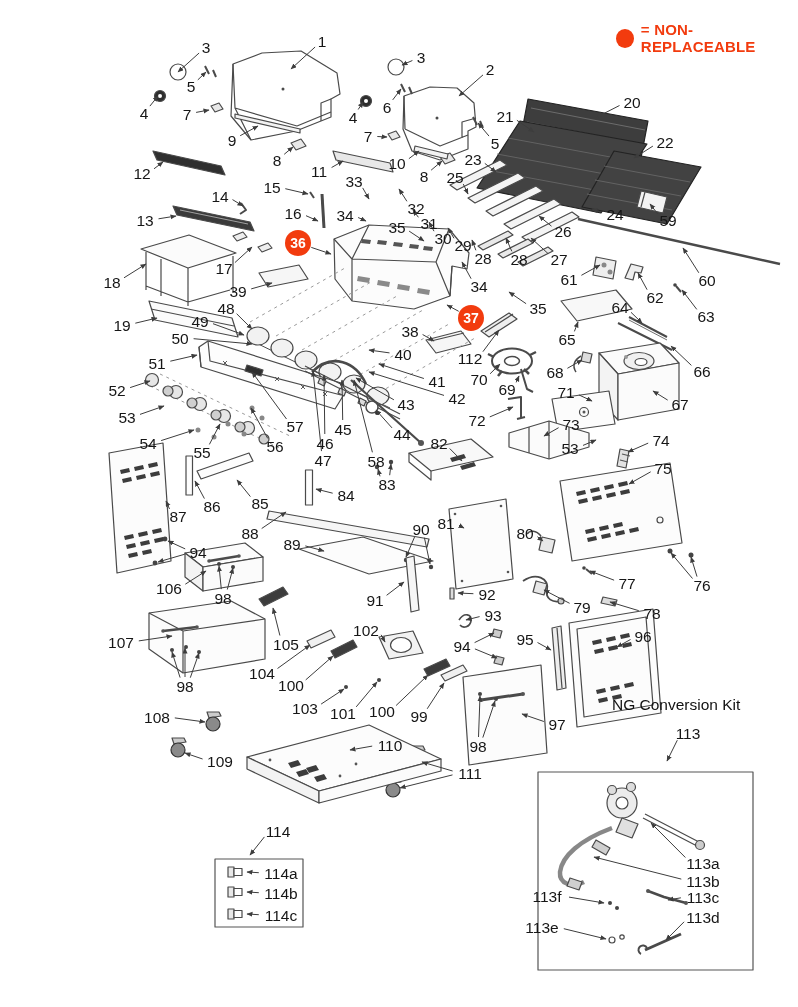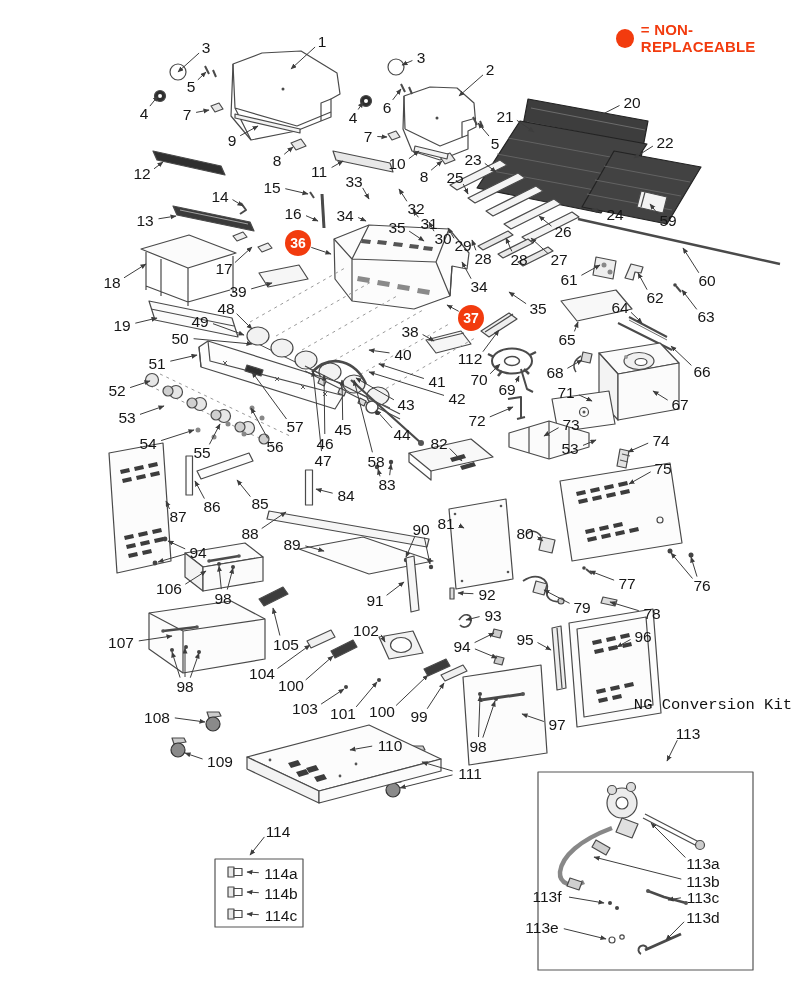--- a/index.html
+++ b/index.html
@@ -5,21 +5,21 @@
   html,body{margin:0;padding:0;background:#fff;}
   #canvas{position:relative;width:798px;height:1007px;background:#fff;overflow:hidden;
           font-family:"Liberation Sans",sans-serif;}
   svg{position:absolute;left:0;top:0;}
   svg text{font-family:"Liberation Sans",sans-serif;font-size:15.5px;fill:#161616;}
   svg text.badge-txt{font-size:14px;font-weight:bold;fill:#fff;}
   .overlay{position:absolute;font-family:"Liberation Sans",sans-serif;}
   #legend{left:596px;top:21px;display:flex;align-items:center;gap:7px;padding-left:20px;}
   #legend .dot{width:19px;height:19px;border-radius:50%;display:inline-block;}
   #legend .legend-text{font-size:15px;font-weight:bold;letter-spacing:.2px;}
-  #ng-title{left:612px;top:696px;width:180px;font-size:15.5px;color:#121212;text-align:right;font-family:Liberation Mono, monospace;}
+  #ng-title{left:612px;top:696px;width:180px;font-size:15.5px;color:#121212;text-align:left;}
 </style>
 </head>
 <body>
 
 <div id="canvas">
 
 <svg id="diagram" width="798" height="1007" viewBox="0 0 798 1007">
 <defs>
   <marker id="arr" markerWidth="7" markerHeight="7" refX="5.5" refY="2.5" orient="auto">
     <path d="M0,0 L6,2.5 L0,5 Z" fill="#3d3d3d"></path>

